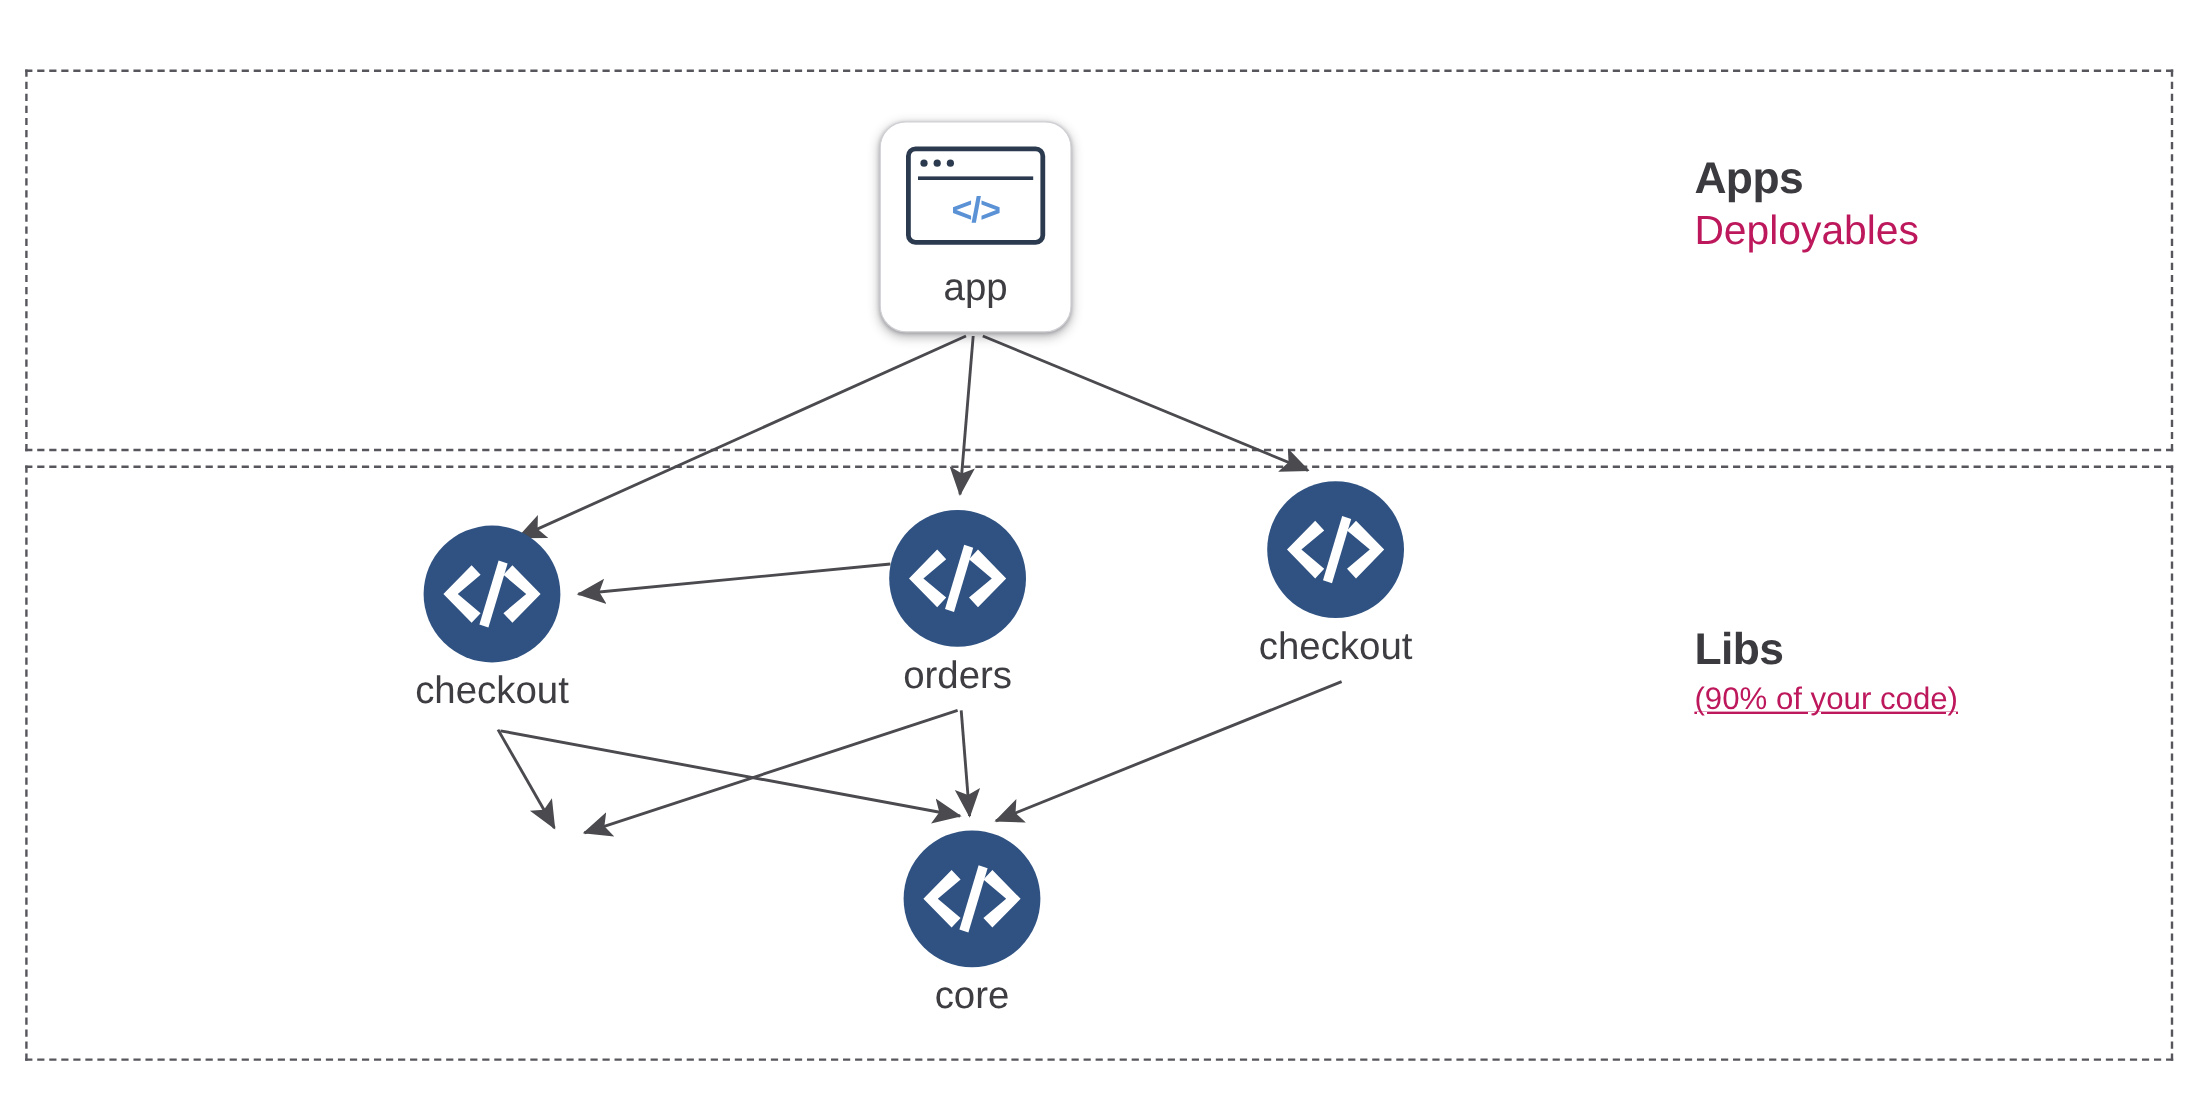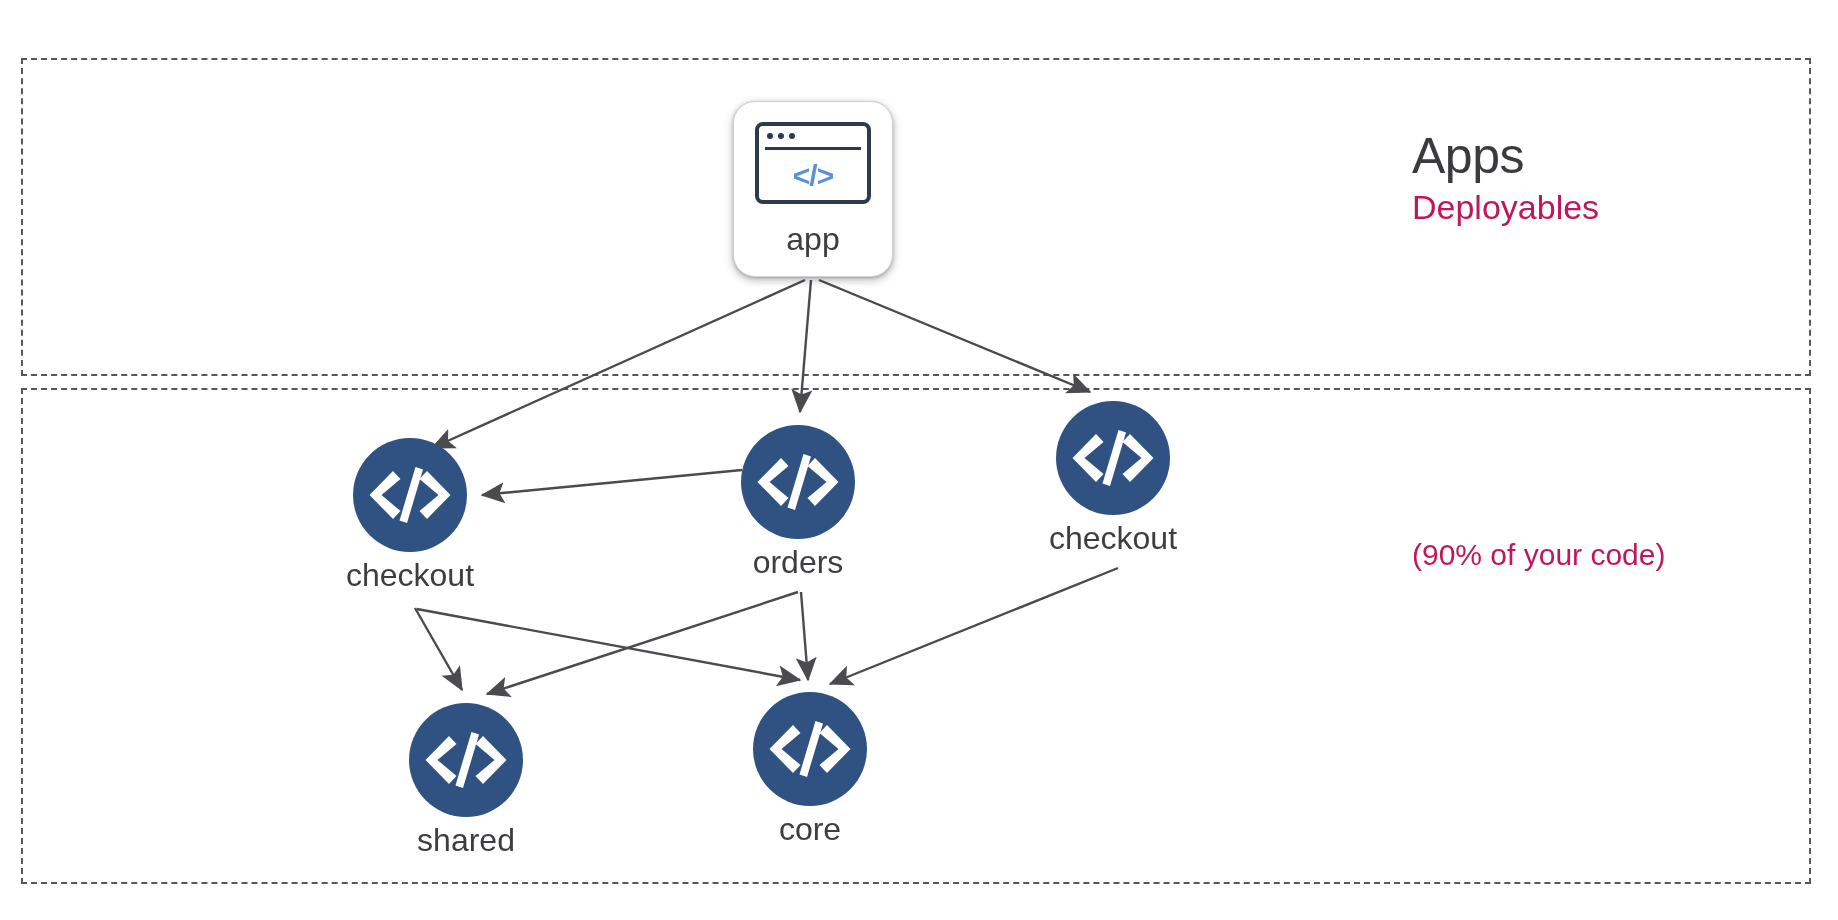--- a/index.html
+++ b/index.html
@@ -41,44 +41,45 @@
     height: 496px;
   }
 
   
   .zone-legend {
     position: absolute;
     color: #3b3b40;
     line-height: 1.12;
   }
   .zone-legend .legend-title {
-    font-size: 50px;
-    font-weight: normal;
+    font-size: 37px;
+    font-weight: bold;
     letter-spacing: -0.5px;
     display: block;
     color: #3a3a3f;
   }
   .zone-legend .legend-sub {
     font-size: 34px;
     font-weight: normal;
     display: block;
     color: #be185d;
     margin-top: 4px;
   }
   #legend-apps {
     left: 1412px;
     top: 128px;
   }
   #legend-libs {
     left: 1412px;
     top: 520px;
   }
   #legend-libs .legend-sub {
-    font-size: 30px;
-    margin-top: 18px;
+    font-size: 26px;
+    margin-top: 7px;
+    text-decoration: underline;
   }
 
   
   #edges {
     position: absolute;
     left: 0;
     top: 0;
     width: 1838px;
     height: 920px;
     pointer-events: none;
@@ -270,48 +271,37 @@
         <g fill="#ffffff">
           <path d="M40 33 L47.5 41 L28.5 57 L47.5 73 L40 81 L16.5 57 Z"></path>
           <path d="M74 33 L97.5 57 L74 81 L66.5 73 L85.5 57 L66.5 41 Z"></path>
           <path d="M62.5 29 L70 31.5 L54 85 L46.5 82.5 Z"></path>
         </g>
       </svg>
     </div>
     <div class="lib-label">checkout</div>
   </div>
 
-  <div class="lib-node" id="node-shared">
-    <div class="lib-circle">
-      <svg width="114" height="114" viewBox="0 0 114 114" xmlns="http://www.w3.org/2000/svg">
-        <g fill="#ffffff">
-          <path d="M40 33 L47.5 41 L28.5 57 L47.5 73 L40 81 L16.5 57 Z"></path>
-          <path d="M74 33 L97.5 57 L74 81 L66.5 73 L85.5 57 L66.5 41 Z"></path>
-          <path d="M62.5 29 L70 31.5 L54 85 L46.5 82.5 Z"></path>
-        </g>
-      </svg>
-    </div>
-    <div class="lib-label">shared</div>
-  </div>
 
   <div class="lib-node" id="node-core">
     <div class="lib-circle">
       <svg width="114" height="114" viewBox="0 0 114 114" xmlns="http://www.w3.org/2000/svg">
         <g fill="#ffffff">
           <path d="M40 33 L47.5 41 L28.5 57 L47.5 73 L40 81 L16.5 57 Z"></path>
           <path d="M74 33 L97.5 57 L74 81 L66.5 73 L85.5 57 L66.5 41 Z"></path>
           <path d="M62.5 29 L70 31.5 L54 85 L46.5 82.5 Z"></path>
         </g>
       </svg>
     </div>
     <div class="lib-label">core</div>
   </div>
 
   <div class="zone-legend" id="legend-apps">
     <span class="legend-title">Apps</span>
     <span class="legend-sub">Deployables</span>
   </div>
 
   <div class="zone-legend" id="legend-libs">
+    <span class="legend-title">Libs</span>
     <span class="legend-sub">(90% of your code)</span>
   </div>
 
 </div>
 
 </body></html>

